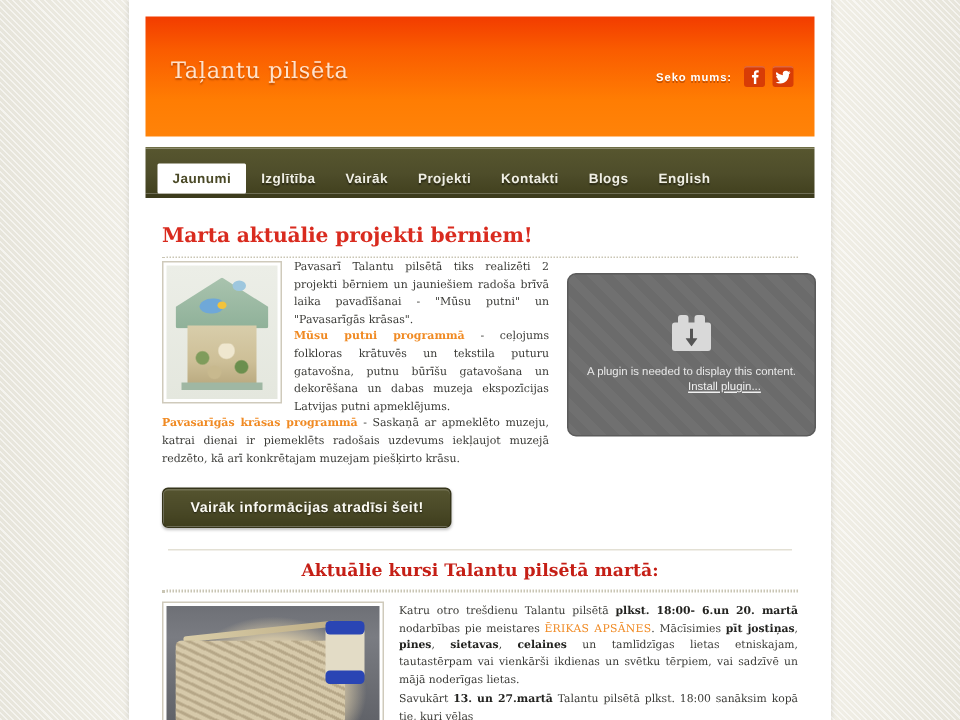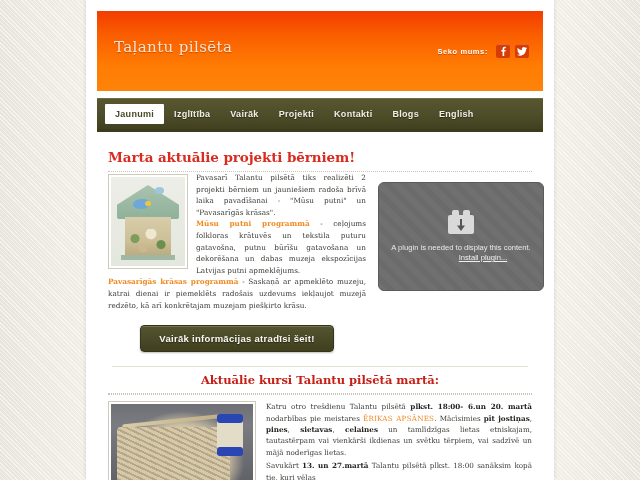--- a/index.html
+++ b/index.html
@@ -70,21 +70,21 @@
   .sbtn svg { display: block; }
 
   
   .navbar {
     margin-top: 7px;
     height: 34px;
     background: linear-gradient(to bottom, #57562f 0%, #4e4d2a 55%, #42411f 100%);
     border-top: 1px solid #6e6d44;
     border-bottom: 3px solid #3c3b1c;
     display: flex;
-    align-items: center;
+    align-items: flex-end;
     padding: 0 8px;
   }
   .nav-item {
     font-size: 9px;
     font-weight: bold;
     color: #f0efe4;
     padding: 5px 10px;
     letter-spacing: .3px;
     white-space: nowrap;
     text-shadow: 0 1px 1px rgba(0,0,0,.45);
@@ -185,21 +185,21 @@
     font-size: 7.3px;
     line-height: 11.6px;
     color: #3a3a36;
     text-align: justify;
   }
   .hl-orange {
     color: #f08a23;
     font-weight: bold;
   }
 
-  .cta-wrap { text-align: center; padding: 14px 0 0 0; }
+  .cta-wrap { padding: 14px 0 0 0; }
   .cta {
     display: inline-block;
     background: linear-gradient(to bottom, #55542f 0%, #4b4a28 50%, #3f3e1d 100%);
     color: #fbfaf2;
     font-size: 9.5px;
     font-weight: bold;
     letter-spacing: .3px;
     padding: 7px 18px;
     border-radius: 4px;
     border: 1px solid #35341a;

